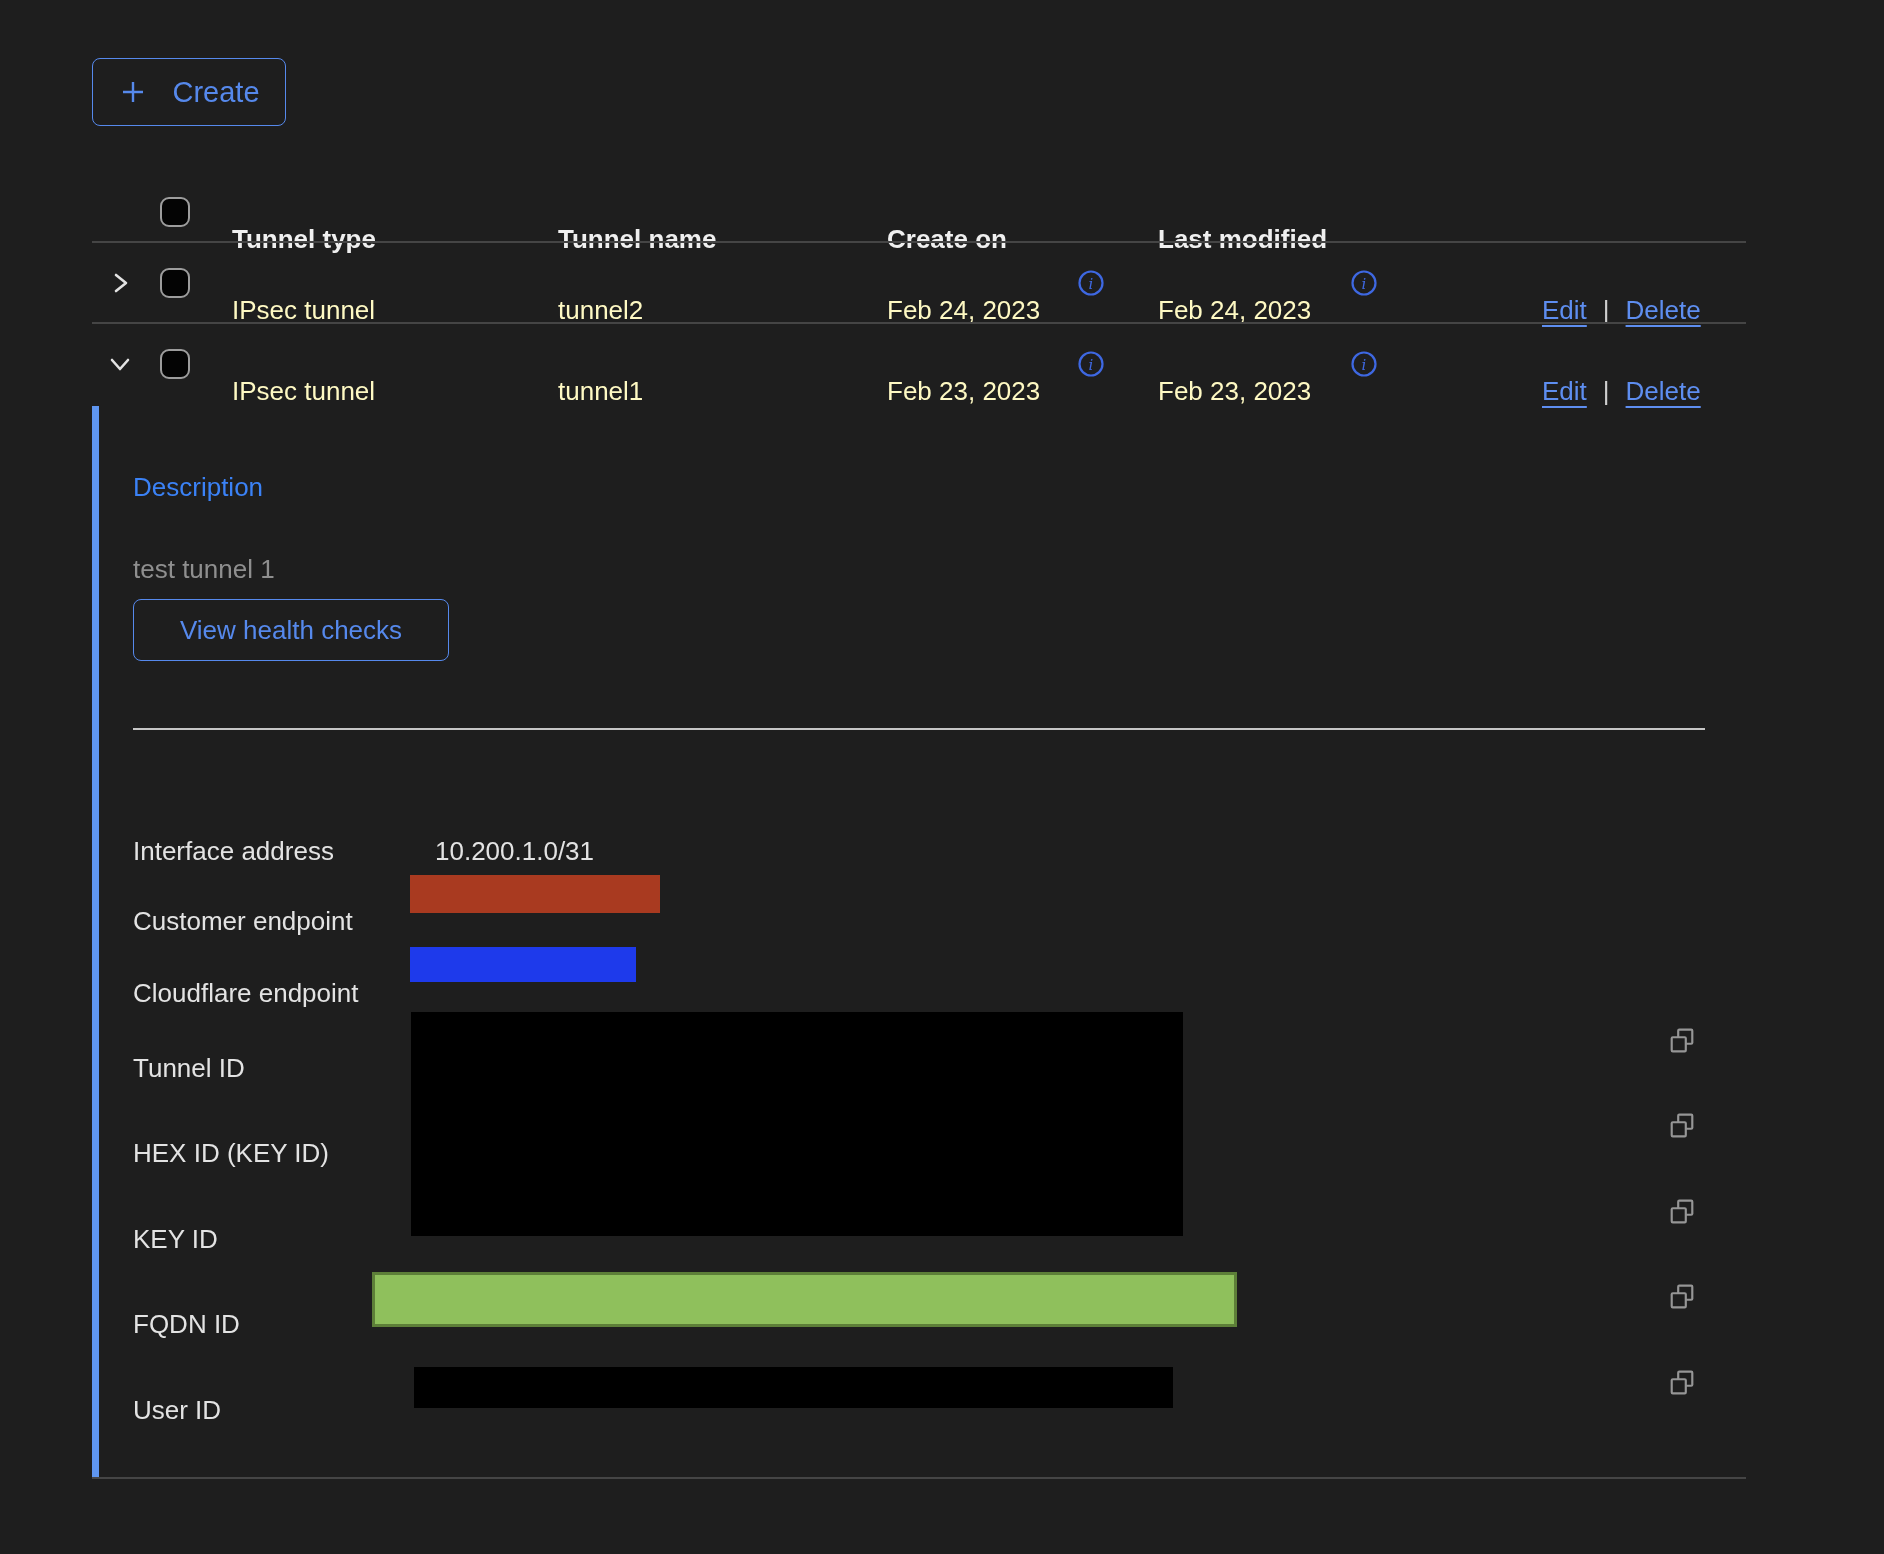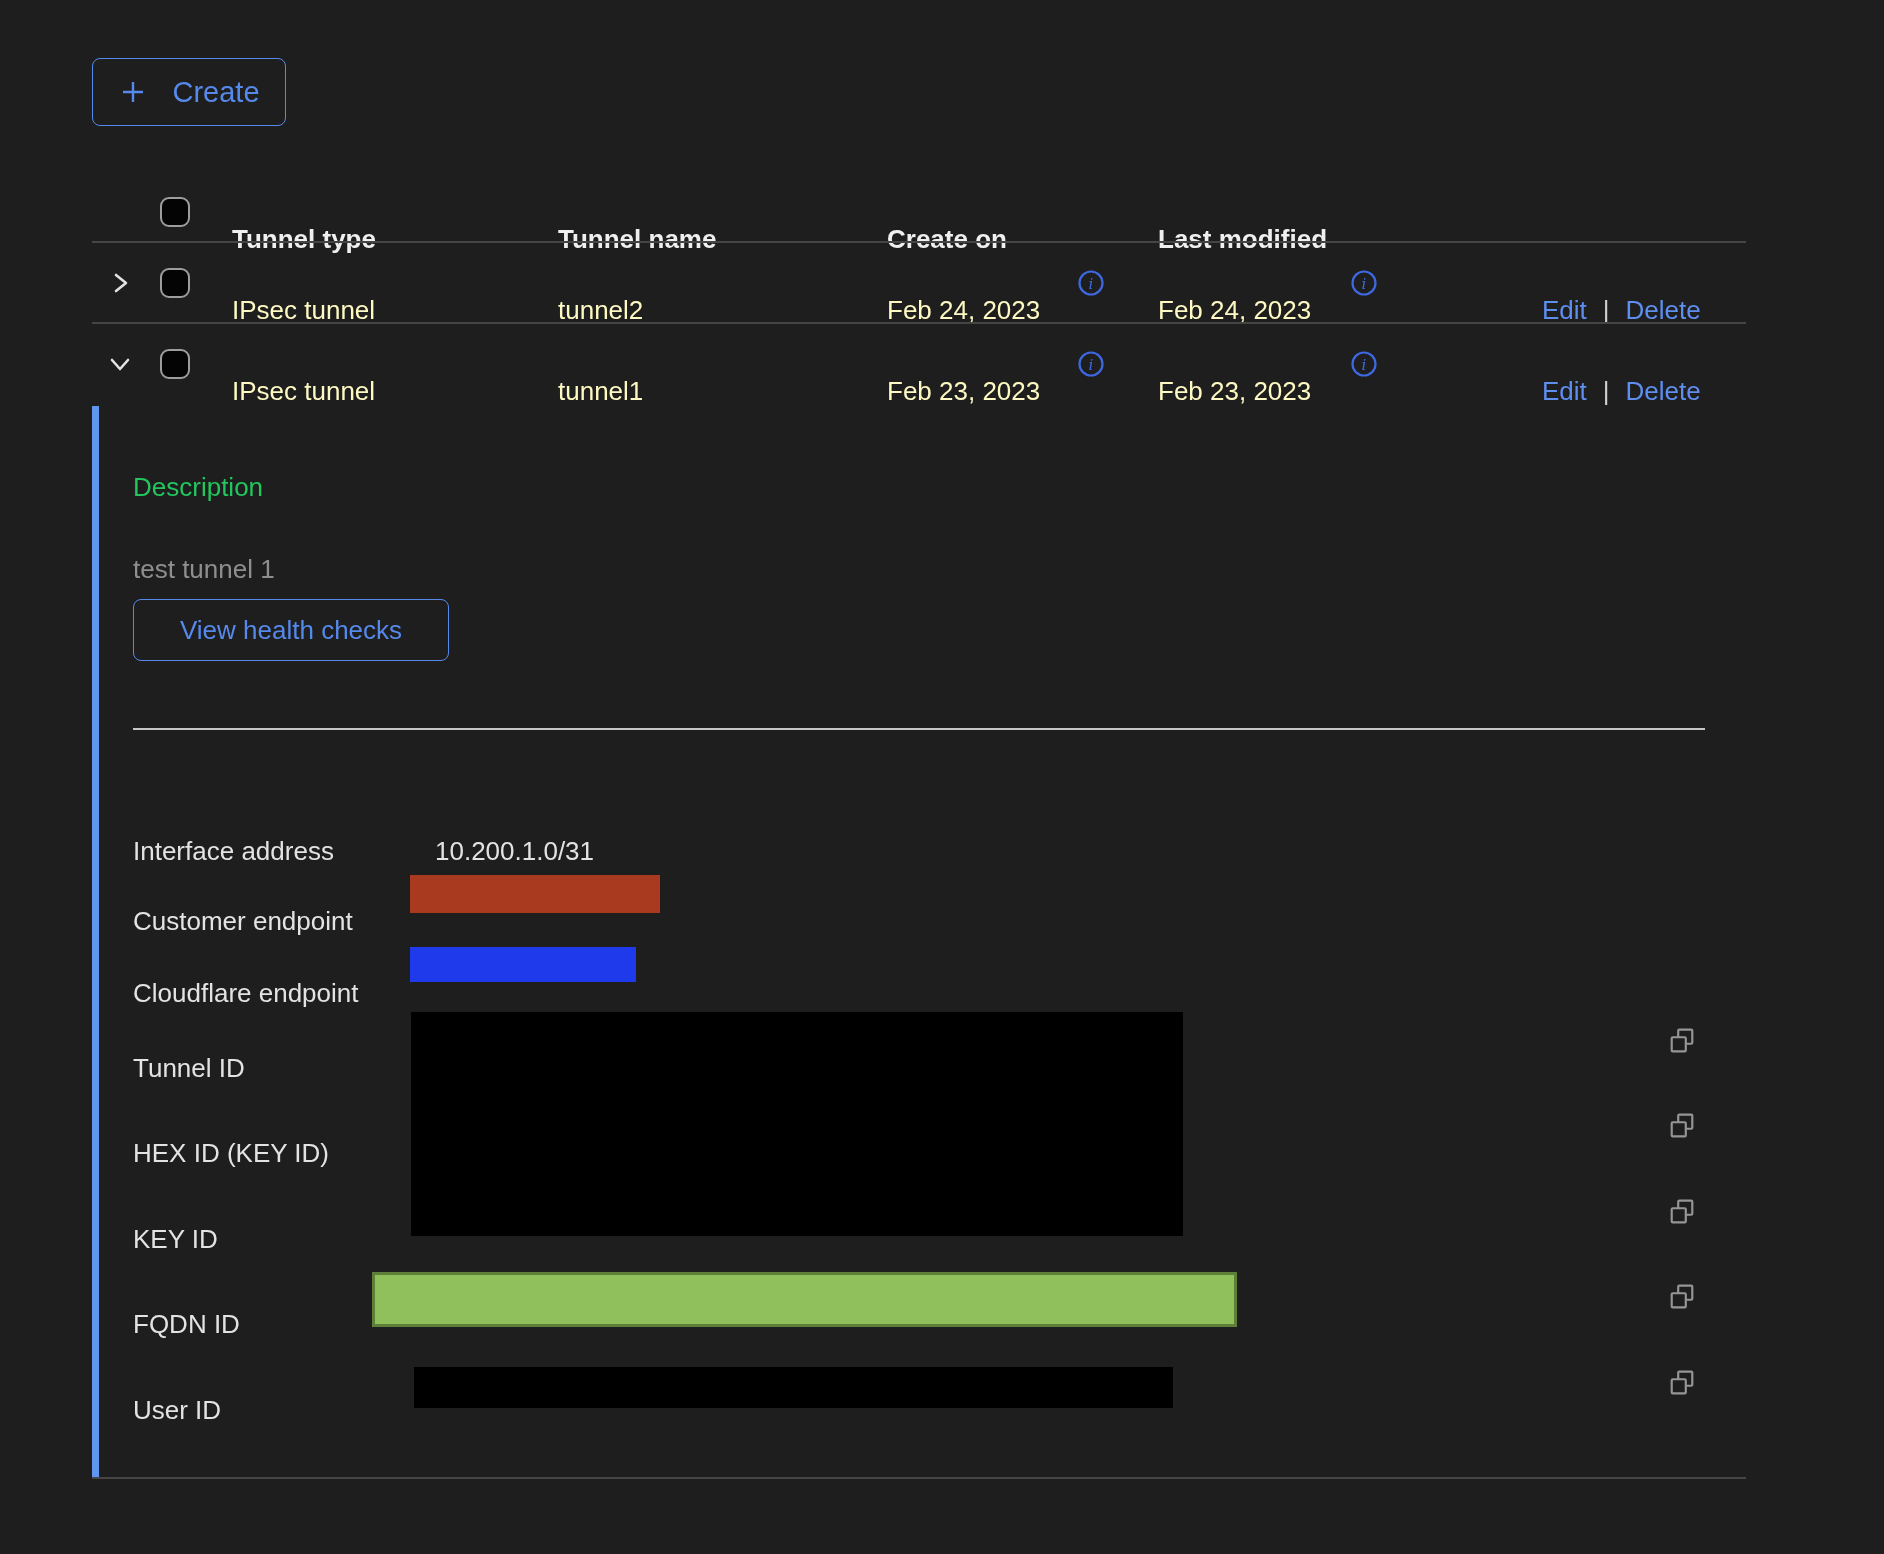--- a/index.html
+++ b/index.html
@@ -21,21 +21,21 @@
     box-sizing:border-box;cursor:pointer;
   }
   .btn-create{left:92px;top:58px;width:194px;height:68px;font-size:29px;}
   .btn-health{left:133px;top:599px;width:316px;height:62px;font-size:26px;}
   
   .checkbox{
     position:absolute;width:30px;height:30px;box-sizing:border-box;
     border:2px solid #9d9d9d;border-radius:9px;background:#040404;cursor:pointer;
   }
   
-  .link{color:#5e8ef0;text-underline-offset:6px;text-decoration-thickness:2px;cursor:pointer;}
+  .link{color:#5e8ef0;text-decoration:underline;text-underline-offset:6px;text-decoration-thickness:2px;cursor:pointer;}
   .actions{position:absolute;left:1542px;display:flex;gap:16px;align-items:center;}
   .sep{color:#cfcfcf;}
   
   .blue-bar{position:absolute;left:92px;top:406px;width:7px;height:1071px;background:#5f96f0;}
   
   .block{position:absolute;}
   .blk-red{left:410px;top:875px;width:250px;height:38px;background:#a93a20;}
   .blk-blue{left:410px;top:947px;width:226px;height:35px;background:#1e3aeb;}
   .blk-black-big{left:411px;top:1012px;width:772px;height:224px;background:#000;}
   .blk-green{left:372px;top:1272px;width:865px;height:55px;background:#8fc05c;border:3px solid #5d7f38;box-sizing:border-box;}
@@ -113,21 +113,21 @@
       </svg>
   </div>
   <div class="actions txt" style="top:347px;">
     <span class="link">Edit</span>
     <span class="sep">|</span>
     <span class="link">Delete</span>
   </div>
 
   <div class="blue-bar"></div>
 
-  <div class="abs txt" style="left:133px;top:443px;font-weight:500;color:#22c55e;">Description</div>
+  <div class="abs txt" style="left:133px;top:443px;font-weight:500;color:#3b82f6;">Description</div>
   <div class="abs txt muted" style="left:133px;top:525px;">test tunnel 1</div>
 
   <button class="btn-outline btn-health">
     <span>View health checks</span>
   </button>
 
   <div class="divider-light" style="left:133px;top:728px;width:1572px;"></div>
 
   <div class="abs txt" style="left:133px;top:807px;">Interface address</div>
   <div class="abs txt" style="left:435px;top:807px;">10.200.1.0/31</div>

